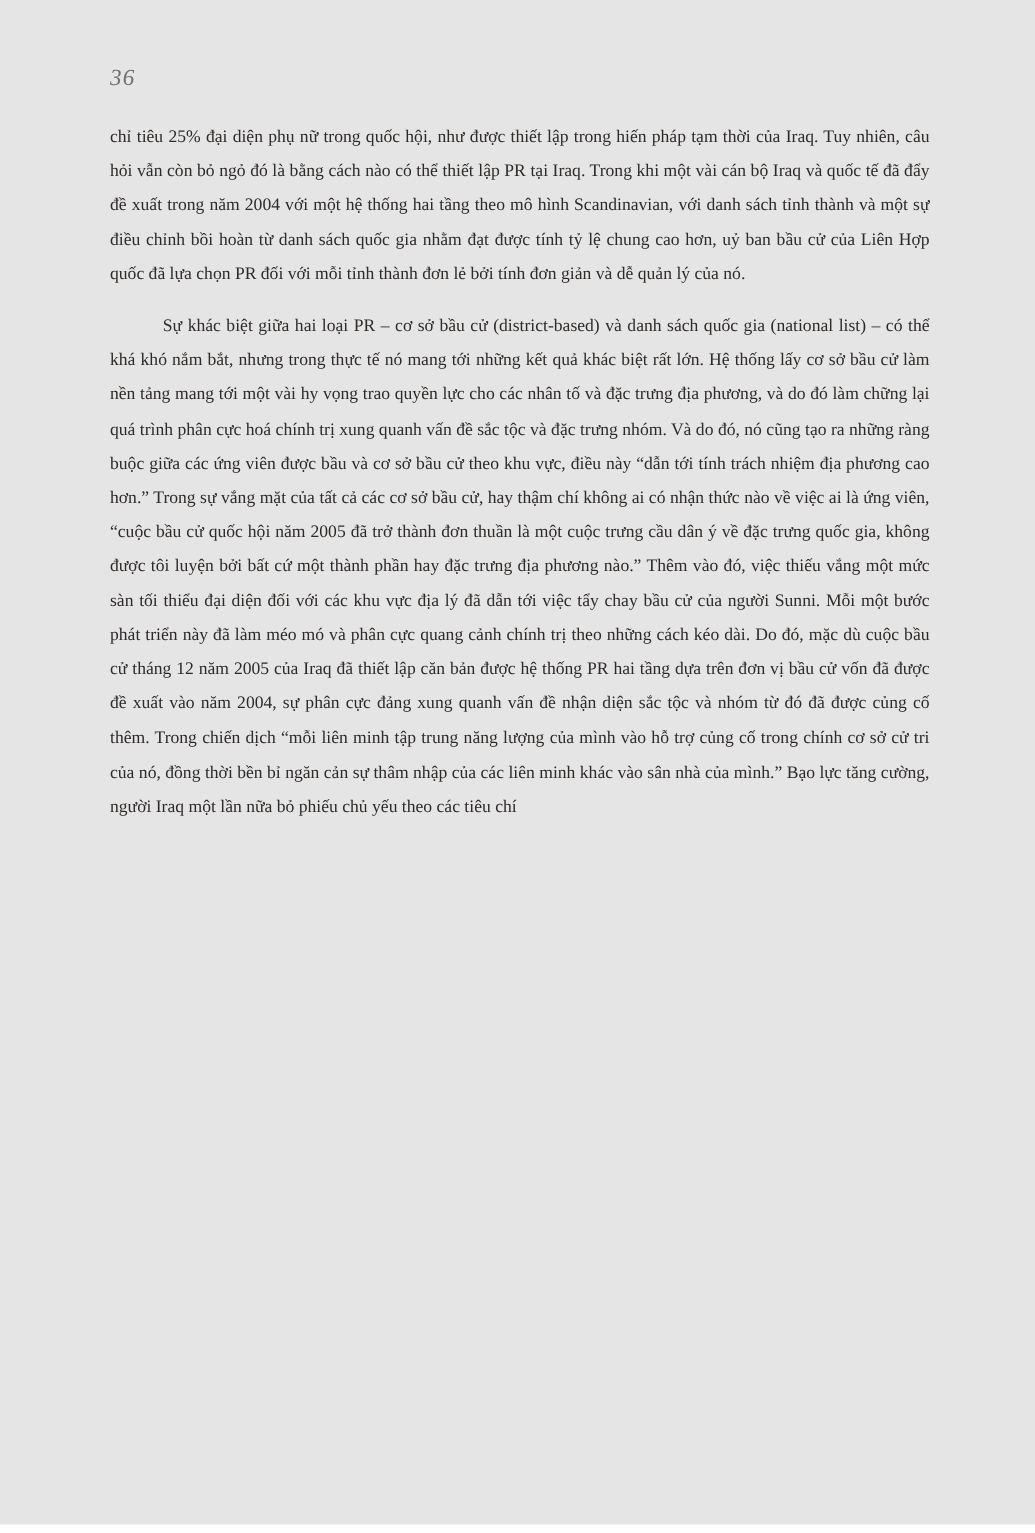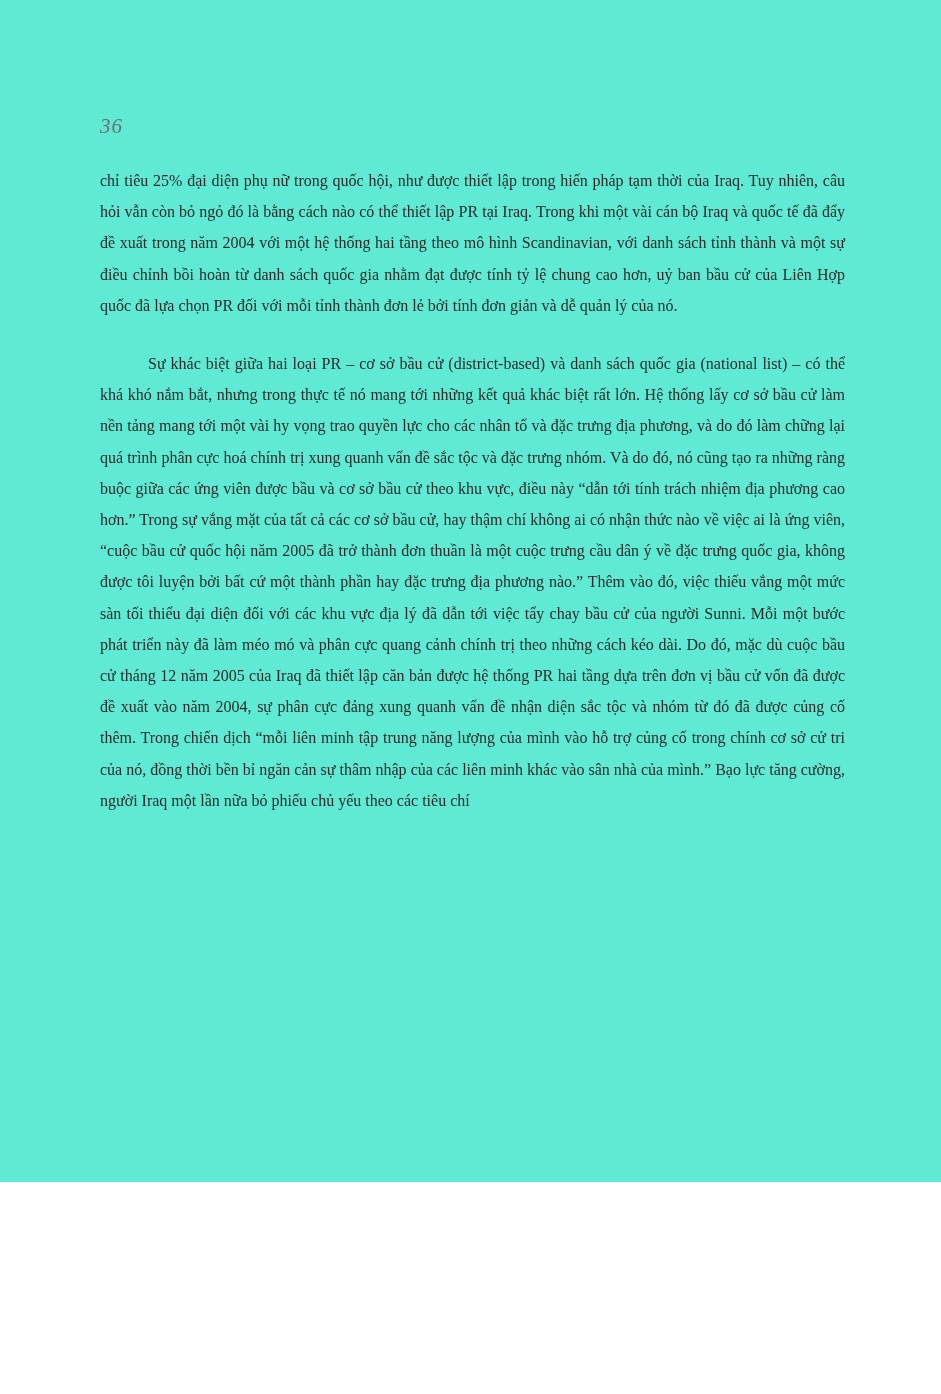--- a/index.html
+++ b/index.html
@@ -13,24 +13,24 @@
     height: 1394px;
     background: #ffffff;
     font-family: "Liberation Serif", "DejaVu Serif", serif;
     color: #2b2b2b;
     overflow: hidden;
   }
 
   .page {
     position: relative;
     width: 941px;
-    height: 1182px;
+    height: 1386px;
     box-sizing: border-box;
-    padding: 116px 96px 40px 100px;
-    background: #5eead4;
+    padding: 60px 96px 40px 100px;
+    background: #e5e5e5;
   }
 
   .page-number {
     font-size: 21px;
     line-height: 1;
     color: #6f6f6f;
     font-style: italic;
     letter-spacing: 1px;
     margin: 0 0 28px 0;
     user-select: none;
@@ -43,21 +43,21 @@
     text-justify: inter-word;
     color: #2e2a28;
   }
 
   .para {
     margin: 0;
     padding: 0;
   }
 
   .para + .para {
-    margin-top: 27px;
+    margin-top: 16px;
   }
 
   .para.indented {
     text-indent: 48px;
   }
 </style>
 </head>
 <body>
 
 <div class="page">

